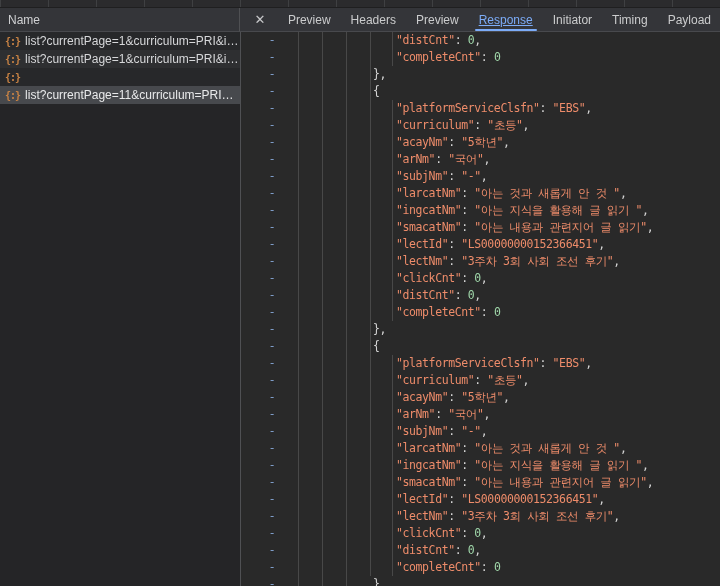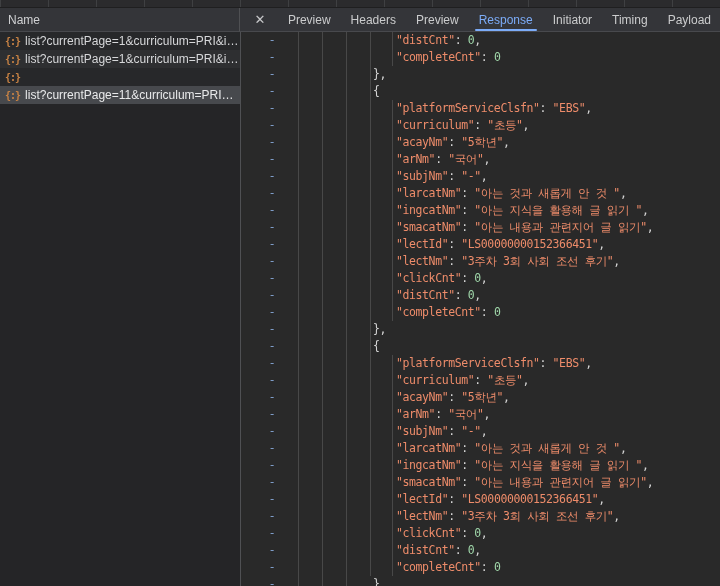--- a/index.html
+++ b/index.html
@@ -30,21 +30,21 @@
   .close-btn {
     width:16px; margin-left:12px; display:flex; align-items:center; justify-content:center;
     color:#c7c8ca; font-size:13px; cursor:pointer;
   }
   .tabs { display:flex; align-items:stretch; margin-left:9px; }
   .tab {
     position:relative; display:flex; align-items:center;
     padding:0 9px; margin-left:2px; font-size:12px; color:#cbcccd; cursor:pointer;
     white-space:nowrap;
   }
-  .tab.active { color:#7cacf8; }
+  .tab.active { color:#7cacf8;text-decoration:underline; }
   .tab.active::after {
     content:""; position:absolute; left:5px; right:5px; bottom:0; height:2px;
     background:#7cacf8; border-radius:1px;
   }
 
   
   .main { display:flex; height:554px; width:720px; }
   .network-panel {
     width:241px; background:#252527; border-right:1px solid #4f5053; overflow:hidden;
   }

